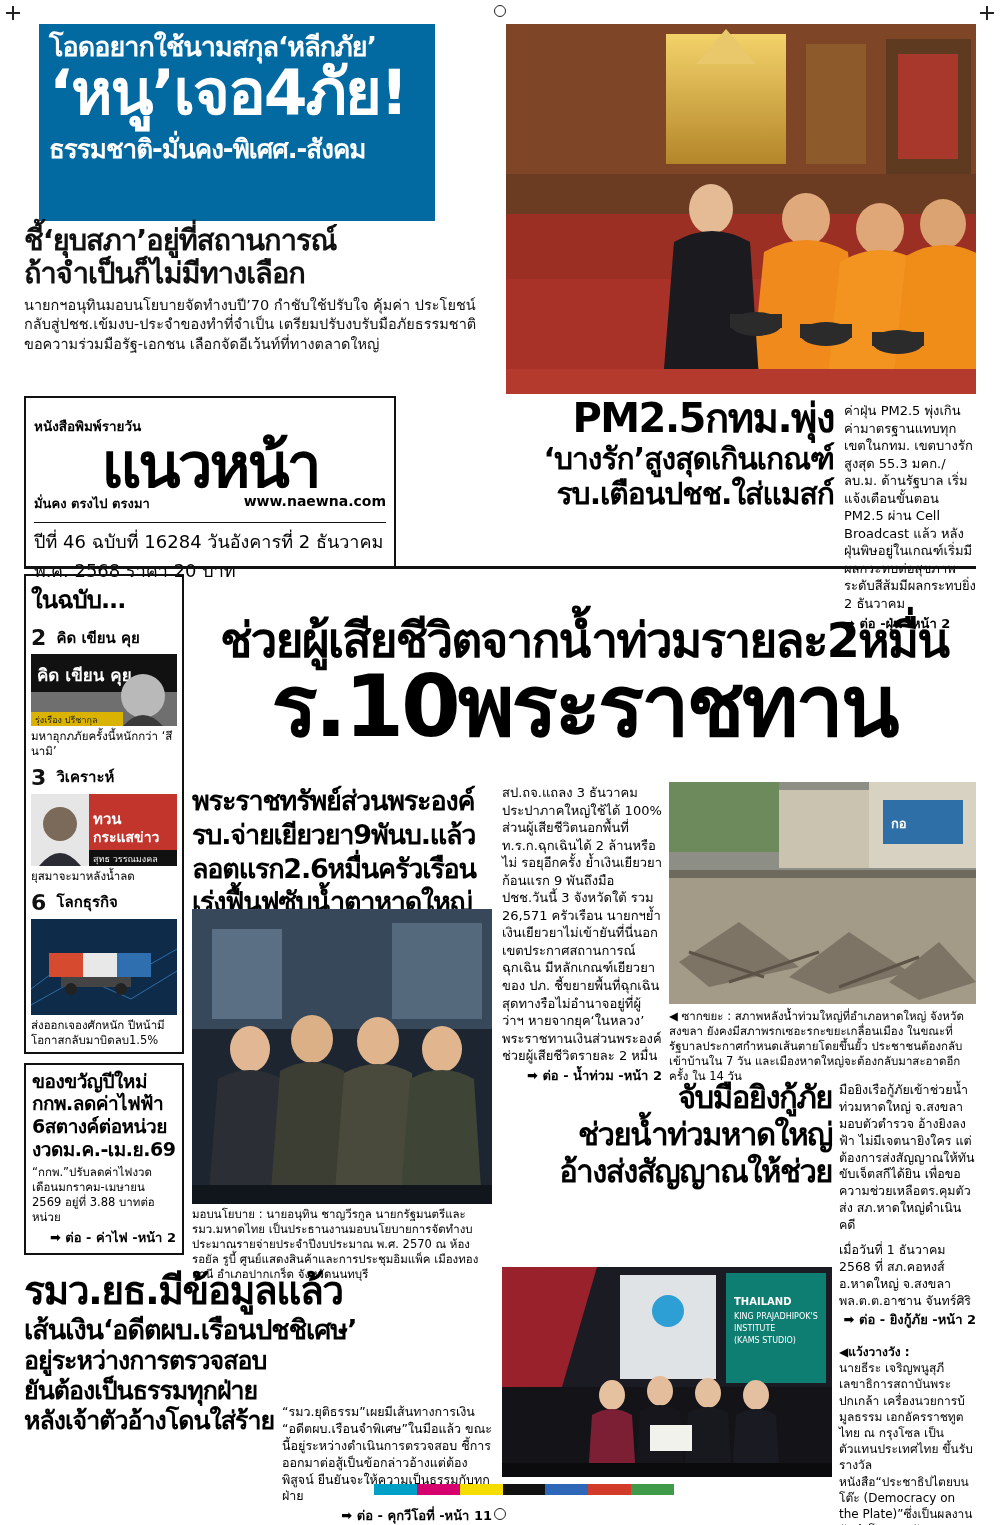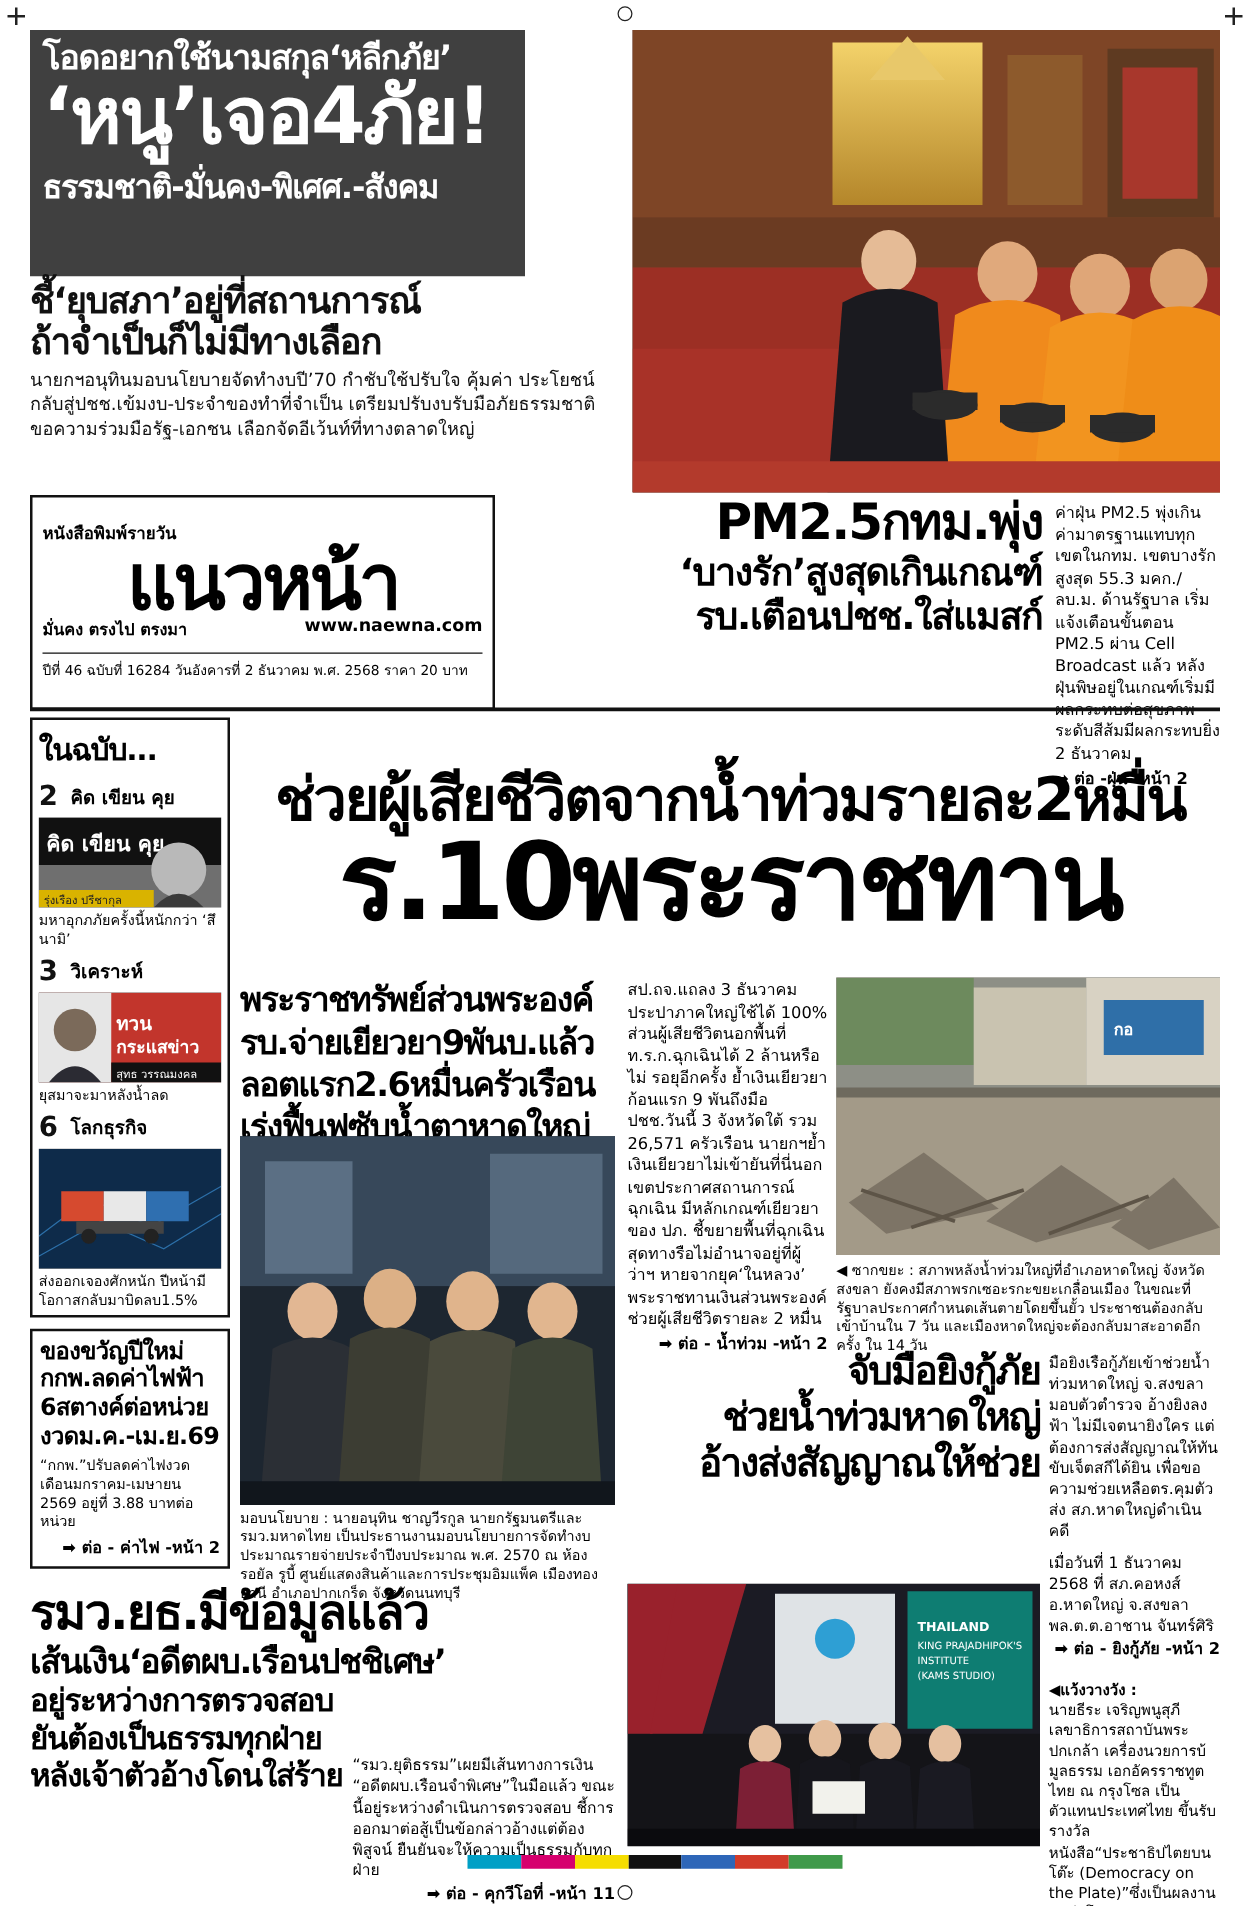--- a/index.html
+++ b/index.html
@@ -17,22 +17,22 @@
   .regmark { position:absolute; width:14px; height:14px; }
   .regmark::before, .regmark::after { content:""; position:absolute; background:#222; }
   .regmark::before { left:6px; top:0; width:2px; height:14px; }
   .regmark::after { top:6px; left:0; height:2px; width:14px; }
   .regcirc { position:absolute; width:12px; height:12px; border:1.5px solid #222; border-radius:50%; }
 
   .sheet { position:absolute; left:24px; top:24px; width:952px; height:1477px; }
 
   
   .topbanner {
-    position:absolute; left:0; top:0; width:396px; height:197px;
-    background:#404040; color:#fff; padding:8px 10px 6px 10px;
+    position:absolute; left:15px; top:0; width:396px; height:197px;
+    background:#0369a1; color:#fff; padding:8px 10px 6px 10px;
   }
   .tb-l1 { font-size:27px; font-weight:bold; letter-spacing:-1px; line-height:1.1; }
   .tb-l2 { font-size:63px; font-weight:bold; line-height:1.05; letter-spacing:-2px; margin-top:-2px;}
   .tb-l3 { font-size:26px; font-weight:bold; letter-spacing:-1px; margin-top:2px;}
 
   .lead2 { position:absolute; left:0; top:200px; width:472px; }
   .lead2 .h { font-size:29px; font-weight:bold; line-height:1.15; letter-spacing:-1px; color:#111;}
   .lead2 .body { font-size:14.5px; line-height:1.35; margin-top:5px; color:#111; }
   .jump { font-size:13px; font-weight:bold; text-align:right; margin-top:2px;}
 
@@ -49,21 +49,21 @@
   }
   .mh-small { font-size:13.5px; font-weight:bold;margin-top:12px; }
   .mh-logo {
     font-size:62px; font-weight:bold; line-height:1; letter-spacing:-3px;
     text-align:center; margin-top:-2px;
     font-family:"DejaVu Sans", sans-serif;
   }
   .mh-row { display:flex; justify-content:space-between; align-items:flex-start; margin-top:-4px;gap:40px;}
   .mh-slogan { font-size:13px; font-weight:bold; }
   .mh-url { font-size:14px; font-weight:bold; }
-  .mh-meta { font-size:11px; margin-top:8px; border-top:1px solid #111; padding-top:4px;}
+  .mh-meta { font-size:18px; margin-top:8px; border-top:1px solid #111; padding-top:4px;}
 
   
   .pmblock { position:absolute; left:380px; top:372px; width:430px; }
   .pm-l1 { font-size:40px; font-weight:bold; letter-spacing:-1.5px; line-height:1.12; text-align:right;}
   .pm-l2 { font-size:30px; font-weight:bold; letter-spacing:-1px; line-height:1.18; text-align:right;}
   .pm-l3 { font-size:30px; font-weight:bold; letter-spacing:-1px; line-height:1.18; text-align:right;}
 
   .pmtext { position:absolute; left:820px; top:378px; width:132px; font-size:13px; line-height:1.35;}
   .pmtext .jump { text-align:left; }
 

